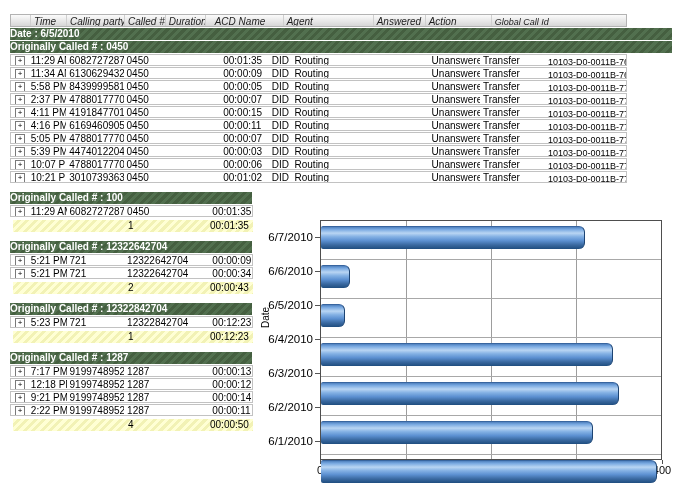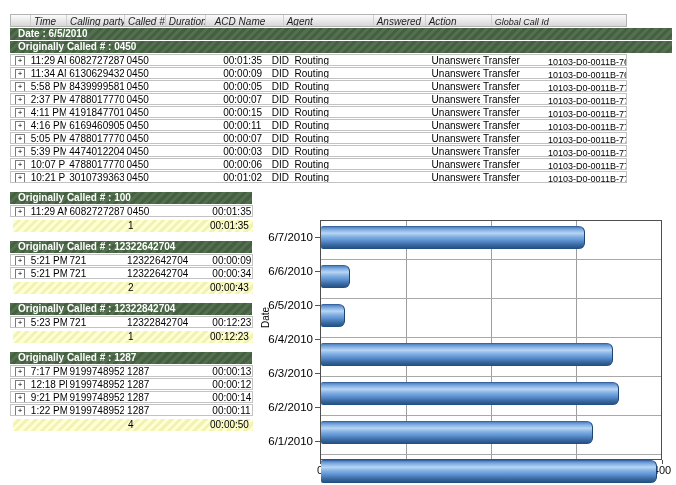--- a/index.html
+++ b/index.html
@@ -10,21 +10,21 @@
   }
   
   .tables{position:absolute;left:10px;top:14px;width:662px;}
   .hdr-row{display:flex;width:617px;height:13px;box-sizing:border-box;
     background:linear-gradient(#fbfbfb,#d7d7d7);
     border:1px solid #b3b3b3;font-style:italic;color:#1c1c1c;}
   .h{box-sizing:border-box;padding:1px 0 0 3px;border-right:1px solid #cfcfcf;
      white-space:nowrap;overflow:hidden;}
   .h:last-child{border-right:none;}
   .band{height:12px;line-height:12px;margin-top:1px;color:#fff;font-weight:bold;
-    padding-left:8px;box-sizing:border-box;white-space:nowrap;
+    padding-left:0;box-sizing:border-box;white-space:nowrap;
     background:repeating-linear-gradient(135deg,#52704f 0 3px,#455f40 3px 6px);}
   .band.w-full{width:662px;}
   .band.w-low{width:242px;}
   .row{display:flex;height:12px;line-height:10px;box-sizing:border-box;margin-top:1px;
     border:1px solid #c2c2c2;background:#fff;}
   .row.w-top{width:617px;}
   .row.w-low{width:243px;}
   .c{box-sizing:border-box;padding:1px 0 0 3px;white-space:nowrap;overflow:hidden;}
   .c-exp{width:20px;padding:0;}
   .c-time{width:36px;}
@@ -290,21 +290,21 @@
     </div>
     <div class="row w-low">
       <div class="c c-exp"><span class="exp">+</span></div>
       <div class="c c-time r">9:21 PM</div>
       <div class="c c-call">9199748952</div>
       <div class="c c-clld">1287</div>
       <div class="c c-dur r">00:00:14</div>
     </div>
     <div class="row w-low">
       <div class="c c-exp"><span class="exp">+</span></div>
-      <div class="c c-time r">1:22 PM</div>
+      <div class="c c-time r">2:22 PM</div>
       <div class="c c-call">9199748952</div>
       <div class="c c-clld">1287</div>
       <div class="c c-dur r">00:00:11</div>
     </div>
     <div class="sumrow">
       <div class="s-spacer"></div>
       <div class="s-count">4</div>
       <div class="s-dur">00:00:50</div>
     </div>
   </div>

